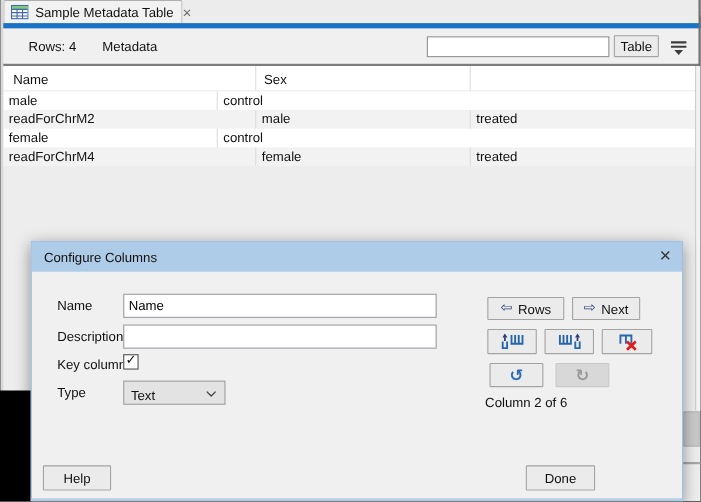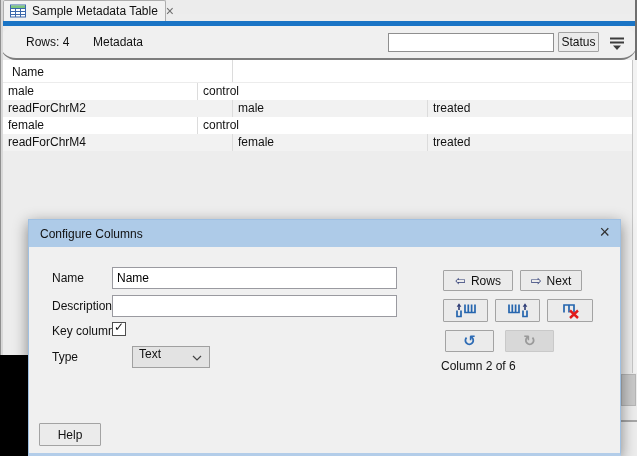--- a/index.html
+++ b/index.html
@@ -10,21 +10,21 @@
   .left-edge{position:absolute;left:0;top:0;width:3px;height:373px;
     background:linear-gradient(to right,#8f8f8f 1px,#d8d8d8 1px);}
   .tabbar{position:absolute;left:0;top:0;right:0;height:14px;background:#ececec;}
   .tab{position:absolute;left:3px;top:0;width:163px;height:21px;background:#f2f2f2;
     border:1px solid #aeaeae;border-bottom:none;border-radius:2px 2px 0 0;
     box-sizing:border-box;display:flex;align-items:center;gap:6px;padding:0 6px;}
   .tab-title{white-space:nowrap;}
   .tab-close{color:#6d6d6d;font-size:14px;line-height:14px;margin-left:2px;cursor:default;}
   .accent-line{position:absolute;left:0;top:21px;right:0;height:5px;background:#1a74c5;}
   .toolbar{position:absolute;left:0;top:26px;right:0;height:32px;background:#f0f0f0;
-    border-bottom:2px solid #7d7d7d;box-sizing:content-box;border-radius:16px;}
+    border-bottom:2px solid #7d7d7d;box-sizing:content-box;}
   .tb-rows{position:absolute;left:26px;top:0;height:32px;line-height:32px;}
   .tb-meta{position:absolute;left:93px;top:0;height:32px;line-height:32px;}
   .tb-input{position:absolute;left:388px;top:7px;width:166px;height:19px;box-sizing:border-box;
     border:1px solid #8f8f8f;background:#fff;font:12px "Liberation Sans",sans-serif;padding:0 4px;}
   .tb-filter{position:absolute;left:558px;top:6px;width:41px;height:20px;}
   .tb-funnel{position:absolute;left:606px;top:8px;width:22px;height:18px;display:flex;
     align-items:center;justify-content:center;cursor:pointer;}
   .btn{background:#ebebeb;border:1px solid #a3a3a3;box-sizing:border-box;
     font:12px "Liberation Sans",sans-serif;color:#111;display:flex;align-items:center;
     justify-content:center;gap:5px;border-radius:1px;cursor:pointer;}
@@ -53,23 +53,23 @@
     display:flex;align-items:center;padding-left:11px;box-sizing:border-box;}
   .dlg-close{position:absolute;right:10px;top:0;height:27px;line-height:25px;font-size:18px;
     font-weight:300;color:#333;cursor:pointer;}
   .flabel{position:absolute;left:23px;height:22px;line-height:22px;}
   .tinput{position:absolute;left:83px;width:285px;height:22px;box-sizing:border-box;
     border:1px solid #9a9aa0;background:#fff;font:12px "Liberation Sans",sans-serif;padding:0 4px;}
   .checkbox{position:absolute;left:83px;top:102px;width:14px;height:14px;background:#fff;
     border:1px solid #4d4d4d;box-sizing:border-box;cursor:pointer;}
   .checkmark{position:absolute;left:1px;top:-3px;font-family:"DejaVu Sans",sans-serif;
     font-size:12px;color:#111;}
-  .dropdown{position:absolute;left:83px;top:126px;width:78px;height:22px;background:#e3e3e3;
-    border:1px solid #a0a0a0;box-sizing:border-box;display:flex;align-items:flex-start;
-    padding-left:6px;cursor:pointer;margin-left:20px;}
+  .dropdown{position:absolute;left:83px;top:126px;width:93px;height:22px;background:#e3e3e3;
+    border:1px solid #a0a0a0;box-sizing:border-box;display:flex;align-items:flex-end;
+    padding-left:6px;cursor:pointer;}
   .dd-chevron{position:absolute;right:7px;top:8px;}
   .arrow-glyph{font-family:"DejaVu Sans",sans-serif;font-size:13px;color:#2c3a74;line-height:13px;}
   .undo-glyph{font-family:"DejaVu Sans",sans-serif;font-size:15px;font-weight:bold;
     color:#2e6cb5;line-height:15px;}
   .redo-glyph{font-family:"DejaVu Sans",sans-serif;font-size:15px;font-weight:bold;
     color:#9a9a9a;line-height:15px;}
   .btn.disabled{background:#d8d8d8;border-color:#c9c9c9;cursor:default;}
   .colpos{position:absolute;left:412px;top:138px;height:16px;line-height:16px;}
   svg{display:block;}
 </style>
@@ -90,32 +90,33 @@
       <span class="tab-title">Sample Metadata Table</span>
       <span class="tab-close">×</span>
     </div>
   </div>
   <div class="accent-line"></div>
 
   <div class="toolbar">
     <span class="tb-rows">Rows: 4</span>
     <span class="tb-meta">Metadata</span>
     <input class="tb-input" type="text" value="" style="">
-    <button class="btn tb-filter">Status</button>
+    <button class="btn tb-filter">Table</button>
     <span class="tb-funnel">
       <svg width="18" height="15" viewBox="0 0 18 15">
         <path d="M2,2.5 H16 M2,6.5 H16" stroke="#3c3c3c" stroke-width="2" fill="none"></path>
         <path d="M5,9.5 L13,9.5 L9,14 Z" fill="#3c3c3c"></path>
       </svg>
     </span>
   </div>
 
   <div class="tablearea">
     <div class="thead">
       <div class="c1">Name</div>
+      <div class="c2">Sex</div>
     </div>
     <div class="trow">
       <div class="c2">male</div>
       <div class="c3">control</div>
     </div>
     <div class="trow alt">
       <div class="c1">readForChrM2</div>
       <div class="c2">male</div>
       <div class="c3">treated</div>
     </div>
@@ -206,15 +207,16 @@
     <button class="btn" style="position:absolute;left:416px;top:110px;width:49px;height:22px">
       <span class="undo-glyph">↺</span>
     </button>
     <button class="btn disabled" style="position:absolute;left:476px;top:110px;width:49px;height:22px">
       <span class="redo-glyph">↻</span>
     </button>
 
     <span class="colpos">Column 2 of 6</span>
 
     <button class="btn" style="position:absolute;left:10px;top:203px;width:62px;height:23px">Help</button>
+    <button class="btn" style="position:absolute;left:449px;top:203px;width:63px;height:23px">Done</button>
   </div>
 
 </div>
 
 </body></html>

